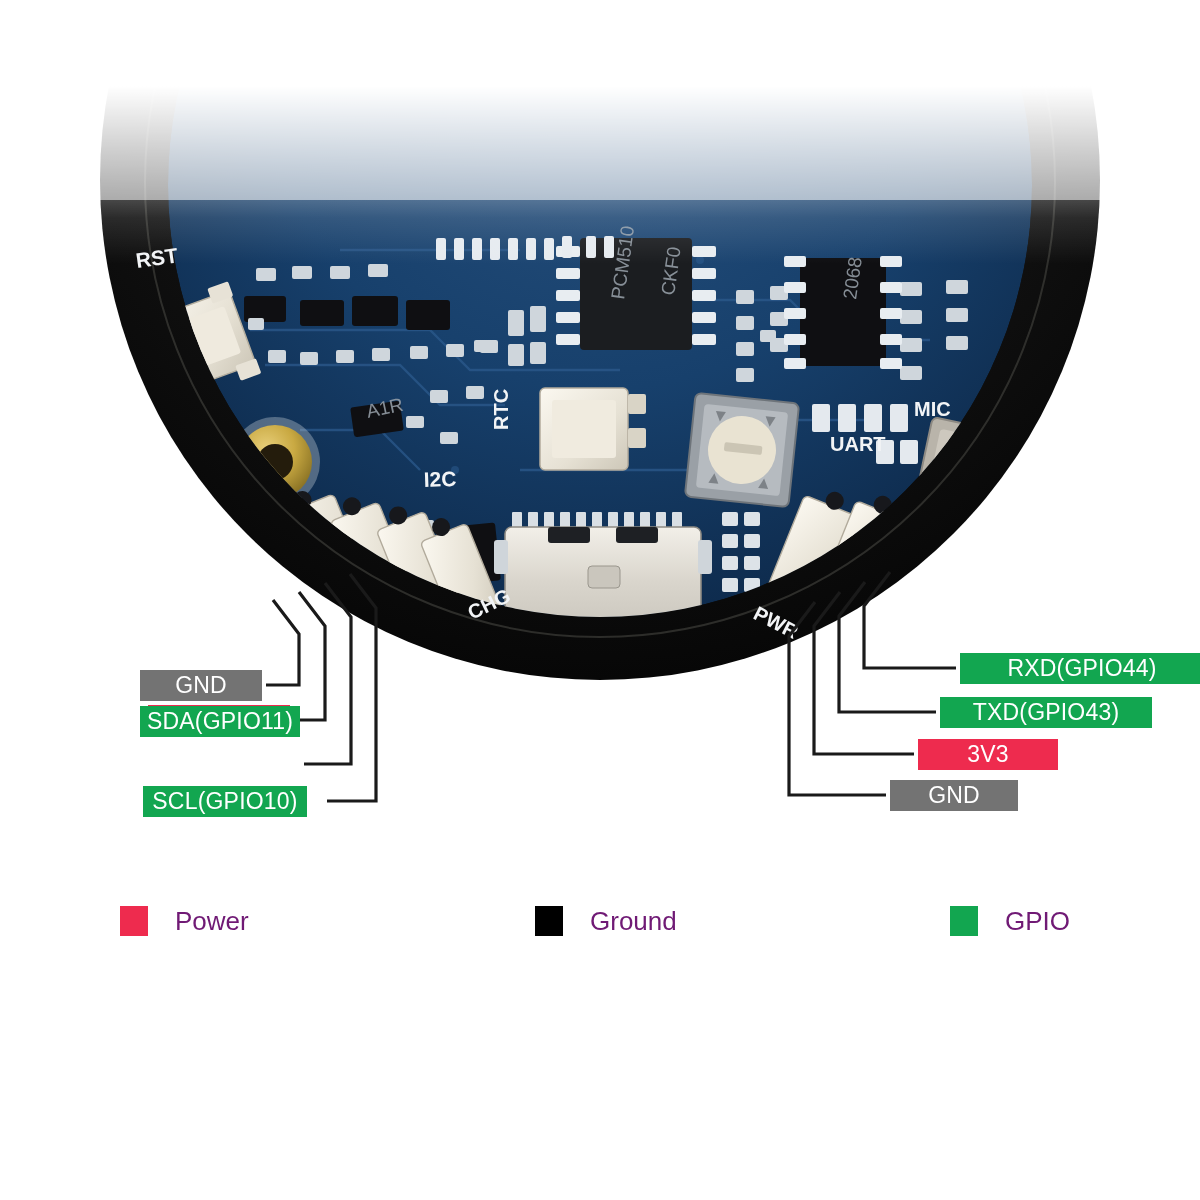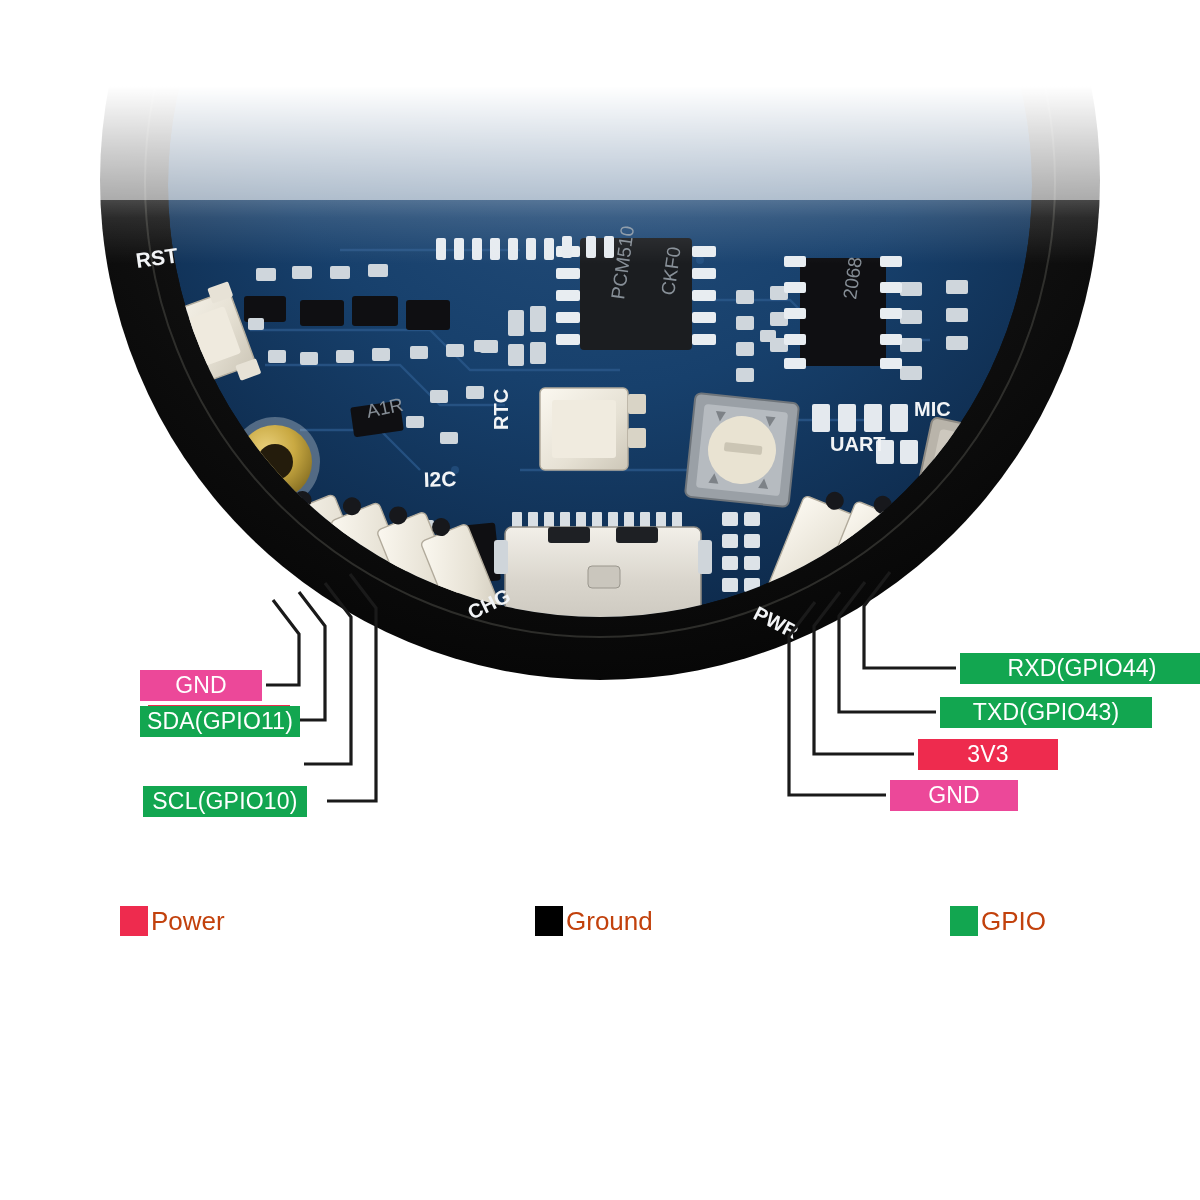--- a/index.html
+++ b/index.html
@@ -7,29 +7,29 @@
   body{width:1200px;height:1200px;overflow:hidden;
        font-family:"Liberation Sans","DejaVu Sans",sans-serif;}
   #stage{position:relative;width:1200px;height:1200px;background:#fff;}
   #board-svg{position:absolute;left:0;top:0;width:1200px;height:1200px;}
 
   
   .chip{position:absolute;display:flex;align-items:center;justify-content:center;
         color:#ffffff;font-size:23px;font-weight:400;letter-spacing:.2px;
         white-space:nowrap;line-height:1;box-sizing:border-box;padding:0 10px;
         height:31px;}
-  .chip.gnd{background:#ec4899;}
+  .chip.gnd{background:#737373;}
   .chip.pwr{background:#ee2b4e;}
   .chip.gpio{background:#12a650;}
 
   
   #legend{position:absolute;left:0;top:898px;width:1200px;height:46px;}
   .legend-item{position:absolute;display:flex;align-items:center;height:46px;}
   .legend-swatch{width:28px;height:30px;display:block;}
-  .legend-label{margin-left:3px;font-size:26px;color:#c2410c;line-height:1;}
+  .legend-label{margin-left:27px;font-size:26px;color:#701a75;line-height:1;}
 </style>
 </head>
 <body>
 
 <div id="stage">
 
   <svg id="board-svg" viewBox="0 0 1200 1200">
     <defs>
 
       <linearGradient id="fadeTop" x1="0" y1="0" x2="0" y2="1">

